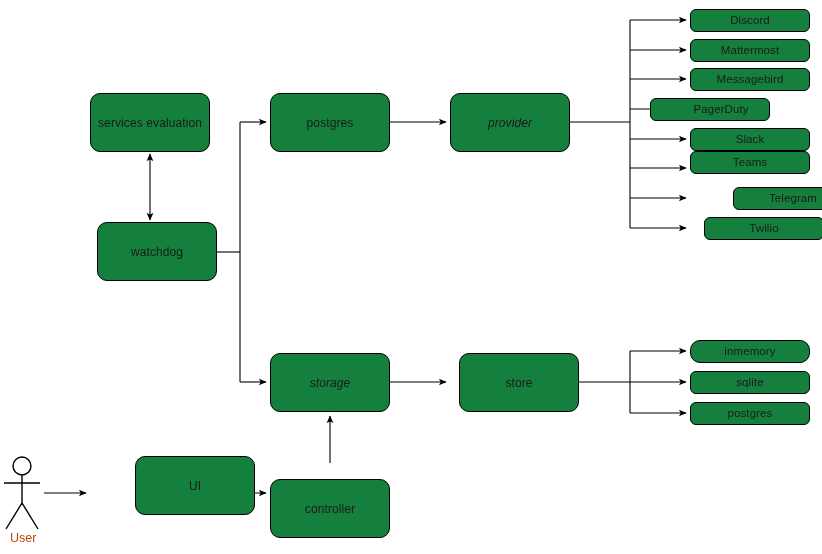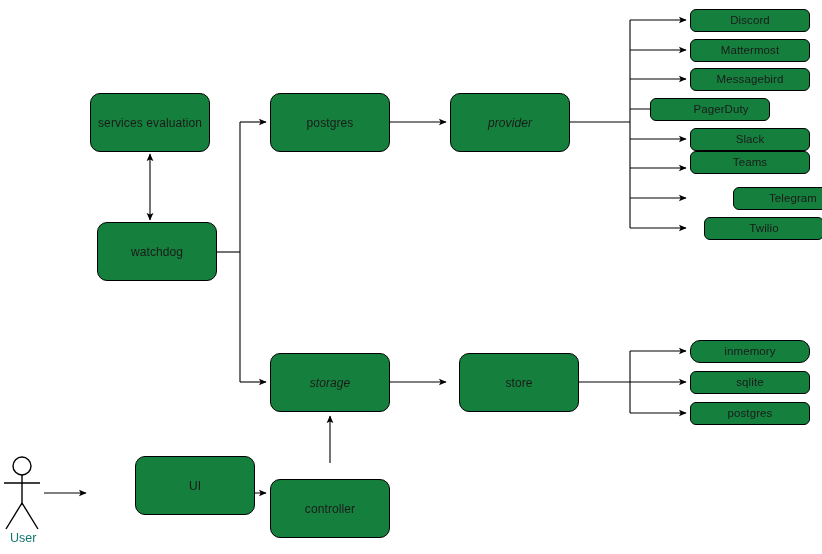--- a/index.html
+++ b/index.html
@@ -6,21 +6,21 @@
   body{width:822px;height:554px;overflow:hidden;
        font-family:"Liberation Sans","DejaVu Sans",sans-serif;}
   #canvas{position:relative;width:822px;height:554px;background:#ffffff;}
   svg.wires{position:absolute;left:0;top:0;width:822px;height:554px;pointer-events:none;}
   .node{position:absolute;box-sizing:border-box;background:#15803d;
         border:1px solid #000000;border-radius:9px;
         display:flex;align-items:center;justify-content:center;
         font-size:12px;color:#1a1a1a;letter-spacing:.1px;line-height:1;}
   .node.big{width:120px;height:59px;border-radius:10px;}
   .node.leaf{width:120px;height:23px;border-radius:6px;font-size:11.5px;}
-  .actor-label{position:absolute;font-size:12.5px;color:#0f766e;
+  .actor-label{position:absolute;font-size:12.5px;color:#c2410c;
         white-space:nowrap;}
 </style>
 </head>
 <body>
 
 <div id="canvas">
 
   <svg class="wires" viewBox="0 0 822 554" xmlns="http://www.w3.org/2000/svg">
     <defs>
       <marker id="ah" viewBox="0 0 10 10" refX="9.2" refY="5" markerWidth="7" markerHeight="7" orient="auto-start-reverse">

